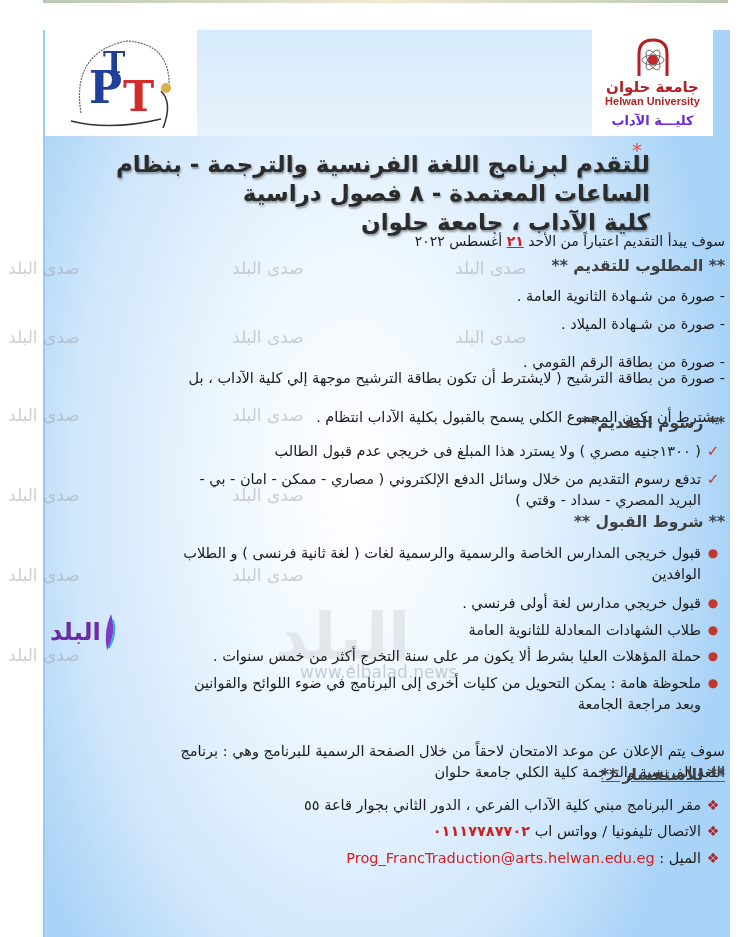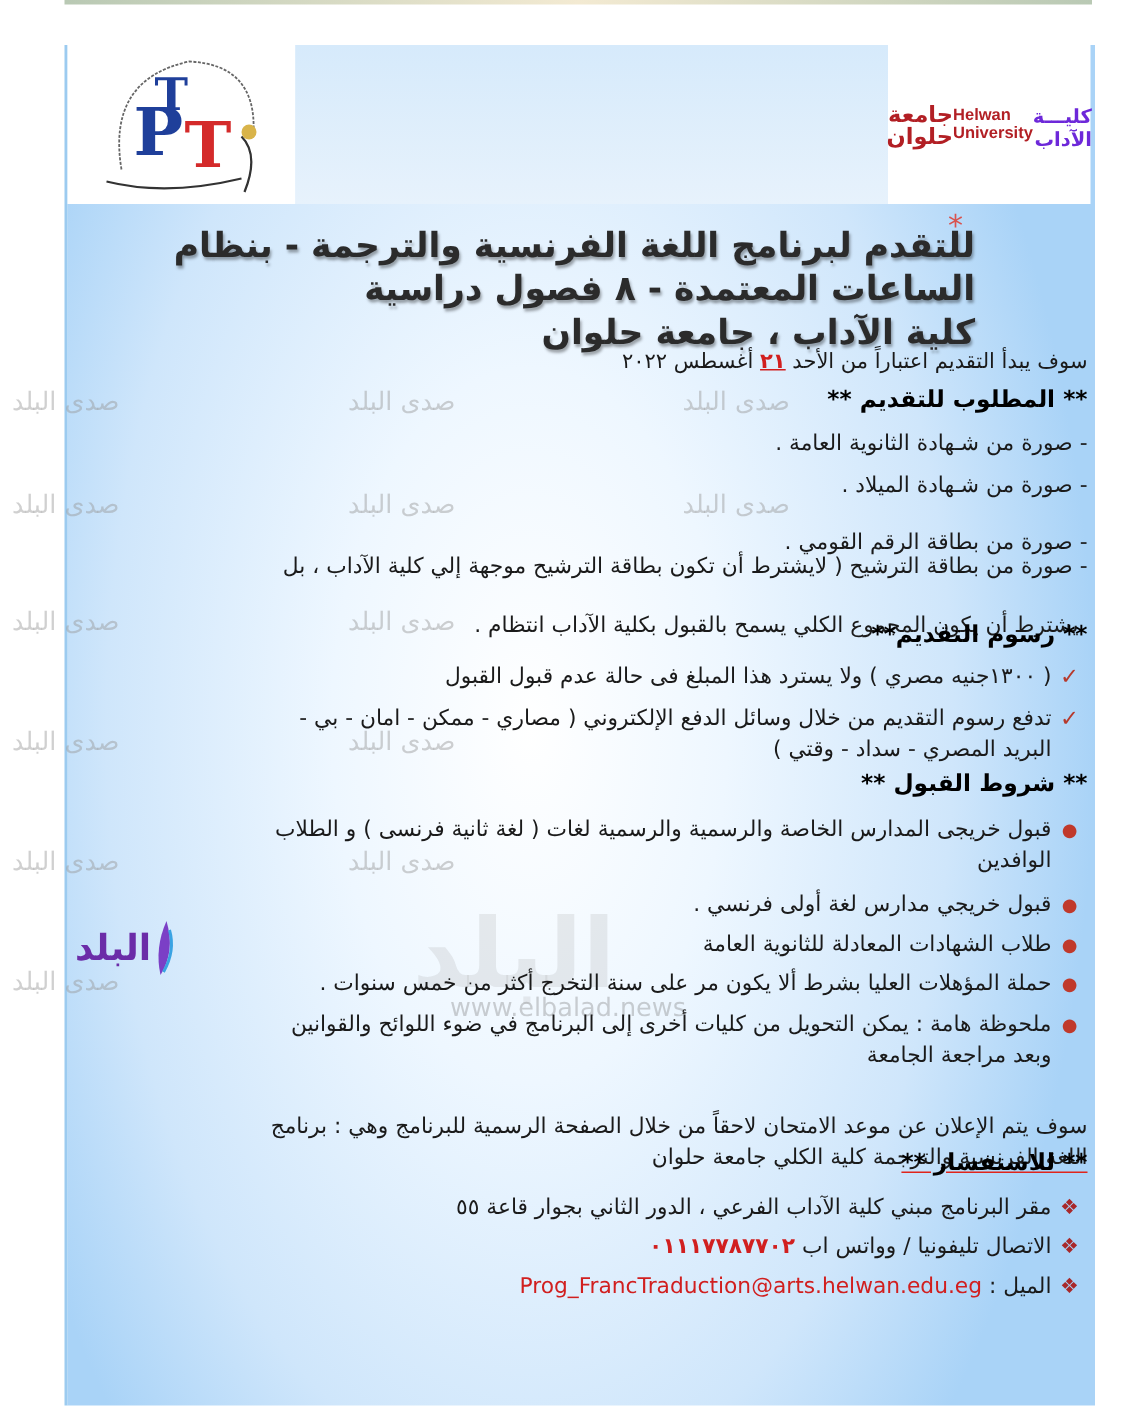--- a/index.html
+++ b/index.html
@@ -15,21 +15,21 @@
   .slide {
     position:absolute; left:43px; top:30px; width:685px; height:907px;
     background:radial-gradient(ellipse 55% 75% at 45% 50%, #ffffff 0%, #eef7ff 35%, #cfe6fb 75%, #a9d3f7 100%);
     border-left:2px solid #9ccbf0;
   }
   .logo-box {
     position:absolute; top:0; height:106px; background:#ffffff;
     display:flex; align-items:center; justify-content:center;
   }
   .logo-left { left:0; width:152px; }
-  .logo-right { left:547px; width:135px; flex-direction:row; }
+  .logo-right { left:547px; width:121px; flex-direction:column; }
   .header-band {
     position:absolute; left:152px; top:0; width:395px; height:106px;
     background:linear-gradient(180deg,#d6eafb,#e7f2fc);
   }
   .huni-name { color:#b21f24; font-weight:bold; font-size:15px; direction:rtl; line-height:1; margin-top:2px;}
   .huni-en { color:#b21f24; font-weight:bold; font-size:11px; font-family:"Liberation Sans", sans-serif; line-height:1.1;}
   .huni-fac { color:#6d28d9; font-weight:bold; font-size:13px; direction:rtl; margin-top:6px;}
 
   .content {
     position:absolute; left:0; top:0; width:755px; direction:rtl;
@@ -37,21 +37,21 @@
   }
   .title {
     position:absolute; left:90px; top:140px; width:560px; 
     font-family:"DejaVu Sans", sans-serif; font-weight:bold;
     font-size:23px; line-height:29px; color:#2b2b2b;
     text-shadow:1px 2px 2px rgba(0,0,0,0.35);
     margin-top:10px;
   }
   .star { position:absolute; left:632px; top:138px; color:#d9534f; font-size:20px; }
   .line { position:absolute; right:30px; font-size:14.5px; line-height:21px; text-align:right; }
-  .red-head { color:#000000; font-weight:bold; font-size:15.5px; }
+  .red-head { color:#404040; font-weight:bold; font-size:15.5px; }
   .red-num { color:#d11f1f; font-weight:bold; text-decoration:underline; }
   .bullet-row { position:absolute; right:30px; display:flex; flex-direction:row; align-items:flex-start; font-size:14.5px; line-height:21px; }
   .bullet-row .mk { width:24px; flex:0 0 24px; text-align:center; }
   .mk-check { color:#b63a2d; font-size:15px; }
   .mk-dot { color:#c0392b; font-size:12px; line-height:21px; }
   .mk-diamond { color:#a8282a; font-size:14px; }
   .email { color:#d11f1f; direction:ltr; unicode-bidi:embed; font-family:"DejaVu Sans", sans-serif; }
   .phone { color:#d11f1f; font-weight:bold; }
   .underline-red { text-decoration:underline; text-decoration-color:#e0241b; }
 
@@ -131,21 +131,21 @@
   <div class="line red-head" style="top:256px">** المطلوب للتقديم **</div>
   <div class="line" style="top:286px">- صورة من شـهادة الثانوية العامة .</div>
   <div class="line" style="top:314px">- صورة من شـهادة الميلاد .</div>
   <div class="line" style="top:352px">- صورة من بطاقة الرقم القومي .</div>
   <div class="line" style="top:368px">- صورة من بطاقة الترشيح ( لايشترط أن تكون بطاقة الترشيح  موجهة إلي كلية الآداب ، بل</div>
   <div class="line" style="top:407px;right:36px">يشترط أن يكون المجموع الكلي يسمح بالقبول بكلية الآداب  انتظام .</div>
 
   <div class="line red-head" style="top:413px">** رسوم التقديم**</div>
   <div class="bullet-row" style="top:441px">
     <span class="mk mk-check">✓</span>
-    <span>( ١٣٠٠جنيه مصري ) ولا يسترد هذا المبلغ فى حالة عدم قبول القبول</span>
+    <span>( ١٣٠٠جنيه مصري ) ولا يسترد هذا المبلغ فى خريجي عدم قبول الطالب</span>
   </div>
   <div class="bullet-row" style="top:469px">
     <span class="mk mk-check">✓</span>
     <span>
       <div>تدفع رسوم التقديم من خلال وسائل الدفع الإلكتروني ( مصاري - ممكن - امان - بي -</div>
       <div>البريد المصري - سداد - وقتي )</div>
     </span>
   </div>
 
   <div class="line red-head" style="top:512px">** شروط القبول **</div>

